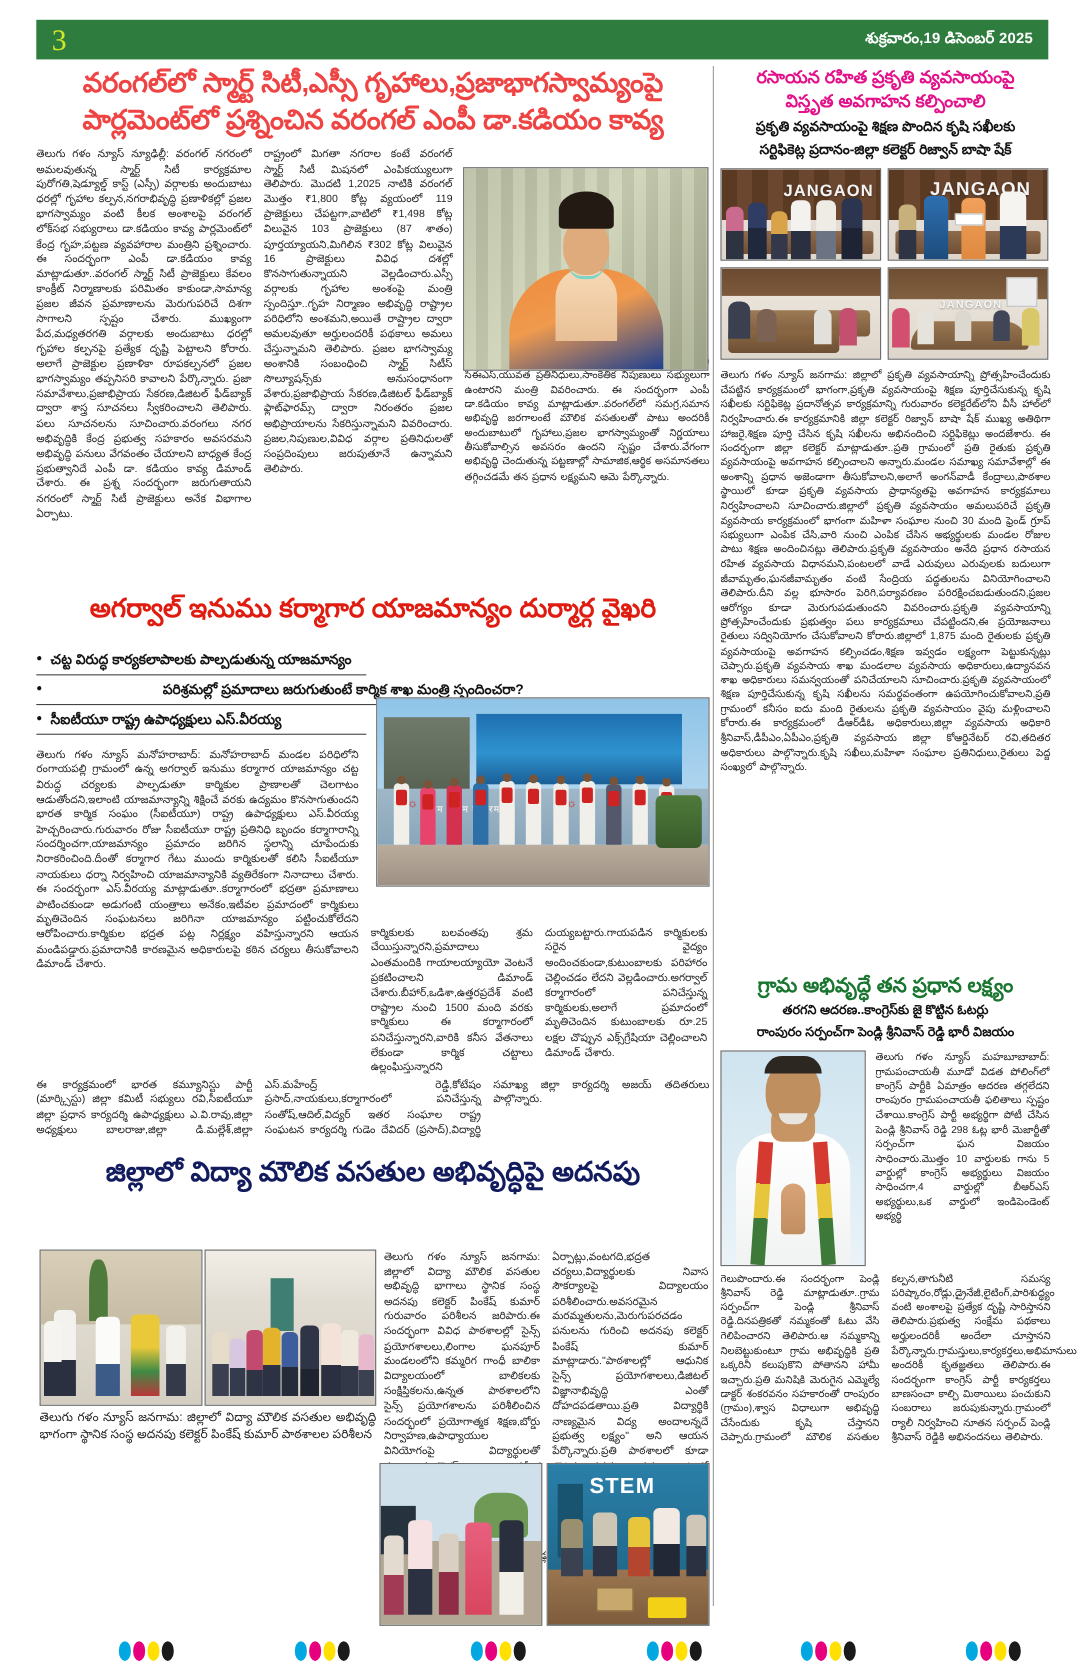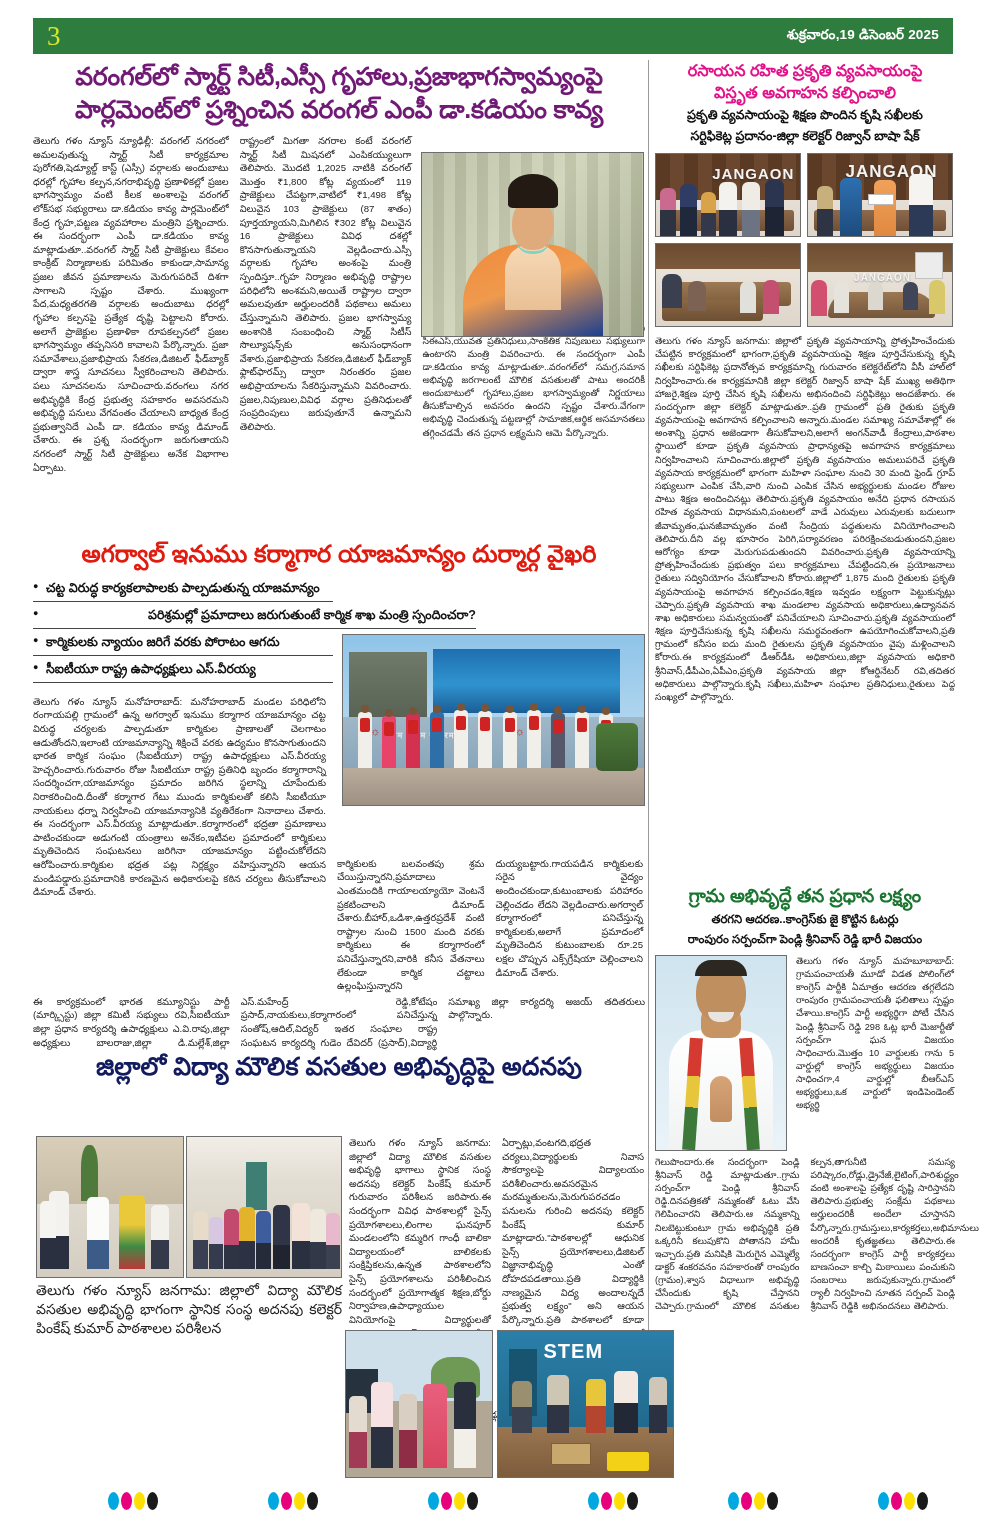--- a/index.html
+++ b/index.html
@@ -60,21 +60,21 @@
 
   
   .hl {
     text-align: center;
     line-height: 1.32;
     font-weight: bold;
     margin: 0;
   }
   .hl-main {
     font-size: 25px;
-    color: #701a75;
+    color: #ef4444;
     letter-spacing: -0.2px;
   }
   .hl-red {
     font-size: 24px;
     color: #e01b10;
   }
   .hl-navy {
     font-size: 25px;
     color: #121b5e;
     line-height: 1.45;
@@ -102,21 +102,21 @@
     font-size: 9.6px;
     line-height: 1.42;
     text-align: justify;
     color: #1d1d1d;
     word-spacing: 1px;
   }
 
   
   .bullets {
     list-style: none;
-    margin: 10px 0 0 0;
+    margin: 22px 0 0 0;
     padding: 0;
     width: 300px;
   }
   .bullets li {
     position: relative;
     font-size: 12.6px;
     font-weight: bold;
     color: #131313;
     padding: 0 0 4px 13px;
     margin-bottom: 5px;
@@ -136,25 +136,24 @@
 
   
   .photo {
     position: relative;
     border: 1px solid #6d6d6d;
     box-sizing: border-box;
     overflow: hidden;
     background: #cdd3cf;
   }
   .ph-caption {
-    font-size: 14px;
+    font-size: 11px;
     color: #222;
     line-height: 1.35;
     text-align: justify;
-    font-family: Liberation Serif, serif;
   }
 
   
   .sky   { position:absolute; inset:0; background:linear-gradient(#8fc4e8,#cfe6f5); }
   .room  { position:absolute; inset:0; background:linear-gradient(#efe9e1,#ded6cb); }
   .woodp { position:absolute; left:0; right:0; top:0; height:56%; background:repeating-linear-gradient(90deg,#5b3a24 0 14px,#6b4730 14px 28px); }
   .tableT{ position:absolute; left:4%; right:4%; bottom:6%; height:26%; background:linear-gradient(#8e6a4c,#6f4f36); border-radius:3px; }
   .figure{ position:absolute; bottom:0; border-radius:6px 6px 0 0; }
   .jangaon-txt {
     position:absolute; color:#f4f4f4; font-weight:bold;
@@ -236,21 +235,20 @@
       </div>
     </div>
   </div>
 
   <div style="position:absolute;left:33px;top:538px;width:612px;">
     <h2 class="hl hl-red">అగర్వాల్ ఇనుము కర్మాగార యాజమాన్యం దుర్మార్గ వైఖరి</h2>
 
     <ul class="bullets">
       <li>చట్ట విరుద్ధ కార్యకలాపాలకు పాల్పడుతున్న యాజమాన్యం</li>
       <li class="wide" style="width:430px;text-align:right;">పరిశ్రమల్లో ప్రమాదాలు జరుగుతుంటే కార్మిక శాఖ మంత్రి స్పందించరా?</li>
-      <li>కార్మికులకు న్యాయం జరిగే వరకు పోరాటం ఆగదు</li>
       <li>సీఐటీయూ రాష్ట్ర ఉపాధ్యక్షులు ఎస్.వీరయ్య</li>
     </ul>
 
     <div class="photo" style="position:absolute;left:309px;top:96px;width:303px;height:172px;">
       <div class="sky"></div>
       <div class="factory-blue"></div>
       <div style="position:absolute;left:2%;top:10%;width:26%;height:44%;background:linear-gradient(#6f7a6a,#566052);"></div>
       <div class="factory-wall"></div>
       <div class="swastik" style="left:9%;bottom:40%;">☼</div>
       <div style="position:absolute;left:13%;bottom:38%;color:#e8e8e8;font-size:8px;font-weight:bold;letter-spacing:1px;">सत्यम शिवम सुन्दरम</div>
@@ -320,21 +318,21 @@
     <div class="photo" style="position:absolute;left:312px;top:282px;width:148px;height:148px;">
       <div style="position:absolute;inset:0;background:linear-gradient(#cfe0ea 0 48%,#b2a794 48%);"></div>
       <div style="position:absolute;left:0;top:26%;width:22%;height:30%;background:#26333f;"></div>
       <div style="position:absolute;left:58%;top:18%;width:34%;height:28%;background:#6f9a55;border-radius:40% 40% 10% 10%;"></div>
       <div class="crowdfig" style="left:2%;width:18px;height:72px;background:linear-gradient(#e3dbd0 50%,#a33a55 50%);"></div>
       <div class="crowdfig" style="left:17%;width:22px;height:86px;background:linear-gradient(#f6e2e2 52%,#2c3142 52%);"></div>
       <div class="crowdfig" style="left:36%;width:18px;height:74px;background:linear-gradient(#d9cfc2 48%,#8e2d45 48%);"></div>
       <div class="crowdfig" style="left:53%;width:24px;height:84px;background:linear-gradient(#e8607e,#d9455f);"></div>
       <div class="crowdfig" style="left:74%;width:22px;height:86px;background:linear-gradient(#2a2f3d 55%,#f2efe9 55%);"></div>
     </div>
-    <div class="photo" style="position:absolute;left:464px;top:282px;width:177px;height:148px;padding-left:24px;">
+    <div class="photo" style="position:absolute;left:464px;top:282px;width:148px;height:148px;padding-left:24px;">
       <div class="stemwall"></div>
       <div style="position:absolute;left:0;right:0;bottom:0;height:34%;background:linear-gradient(#9a7550,#7d5c3c);"></div>
       <div class="stem-txt" style="left:26%;top:6%;font-size:20px;letter-spacing:1px;">STEM</div>
       <div style="position:absolute;left:6%;top:12%;width:16%;height:46%;background:#18536f;"></div>
       <div class="crowdfig" style="left:8%;bottom:30%;width:20px;height:52px;background:linear-gradient(#9a8f6f 50%,#3a4150 50%);"></div>
       <div class="crowdfig" style="left:28%;bottom:30%;width:22px;height:58px;background:linear-gradient(#cdc6b4 52%,#2e3444 52%);"></div>
       <div class="crowdfig" style="left:50%;bottom:30%;width:20px;height:54px;background:linear-gradient(#e8c63c 50%,#b4452f 50%);"></div>
       <div class="crowdfig" style="left:66%;bottom:30%;width:24px;height:62px;background:linear-gradient(#f2e9e2 52%,#232836 52%);"></div>
       <div class="crowdfig" style="left:86%;bottom:30%;width:18px;height:56px;background:linear-gradient(#cfc6b8 50%,#2b3140 50%);"></div>
       <div style="position:absolute;left:30%;bottom:8%;width:22%;height:14%;background:#c8a86d;border:1px solid #7a5f38;"></div>

